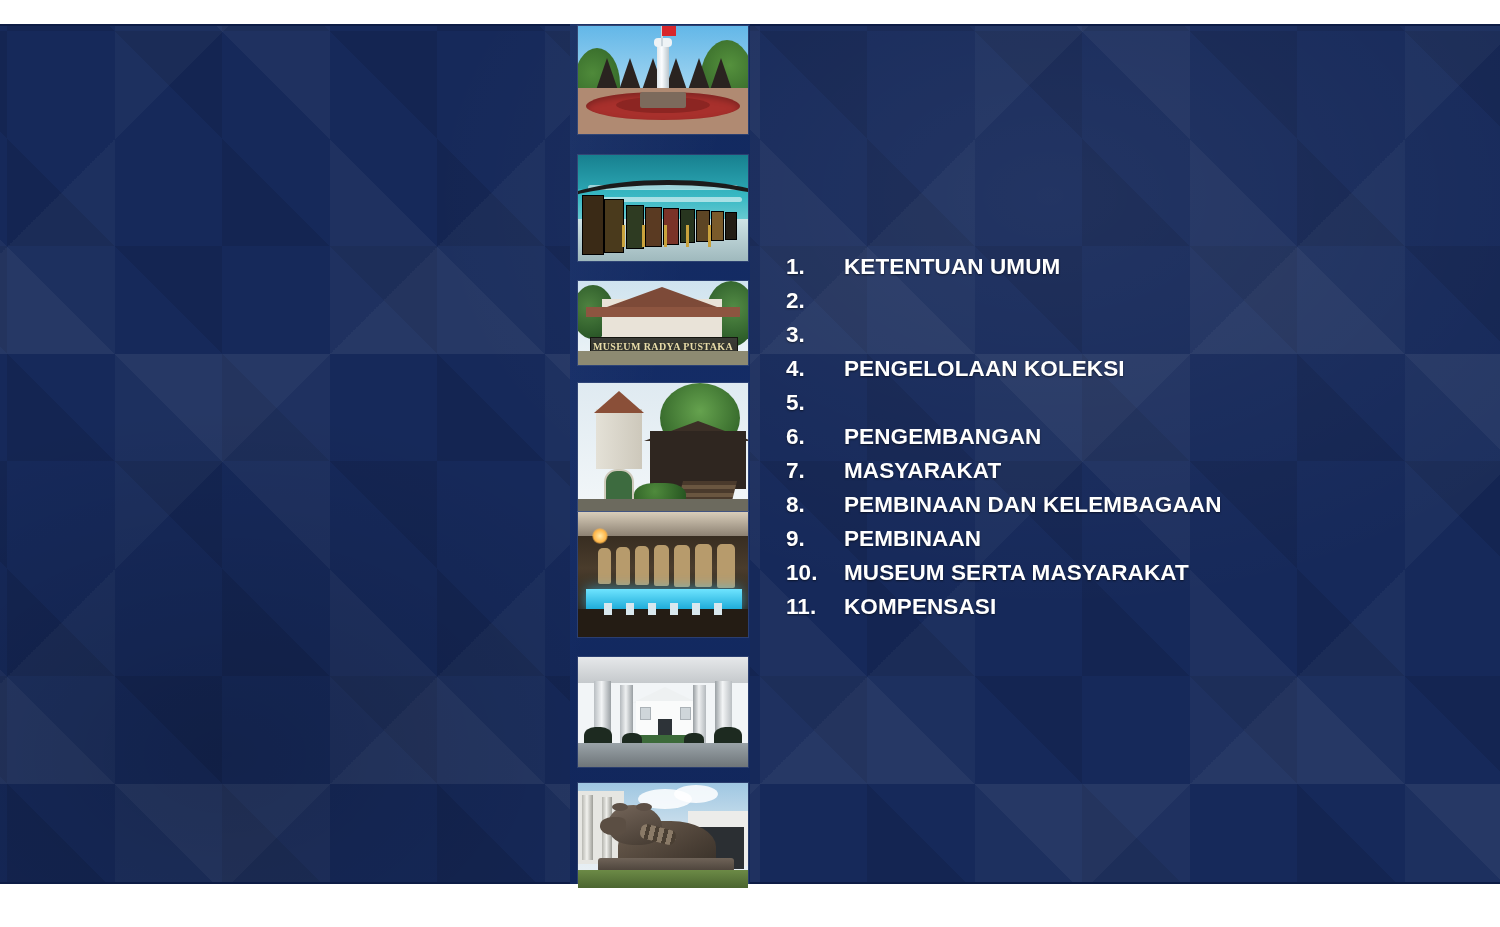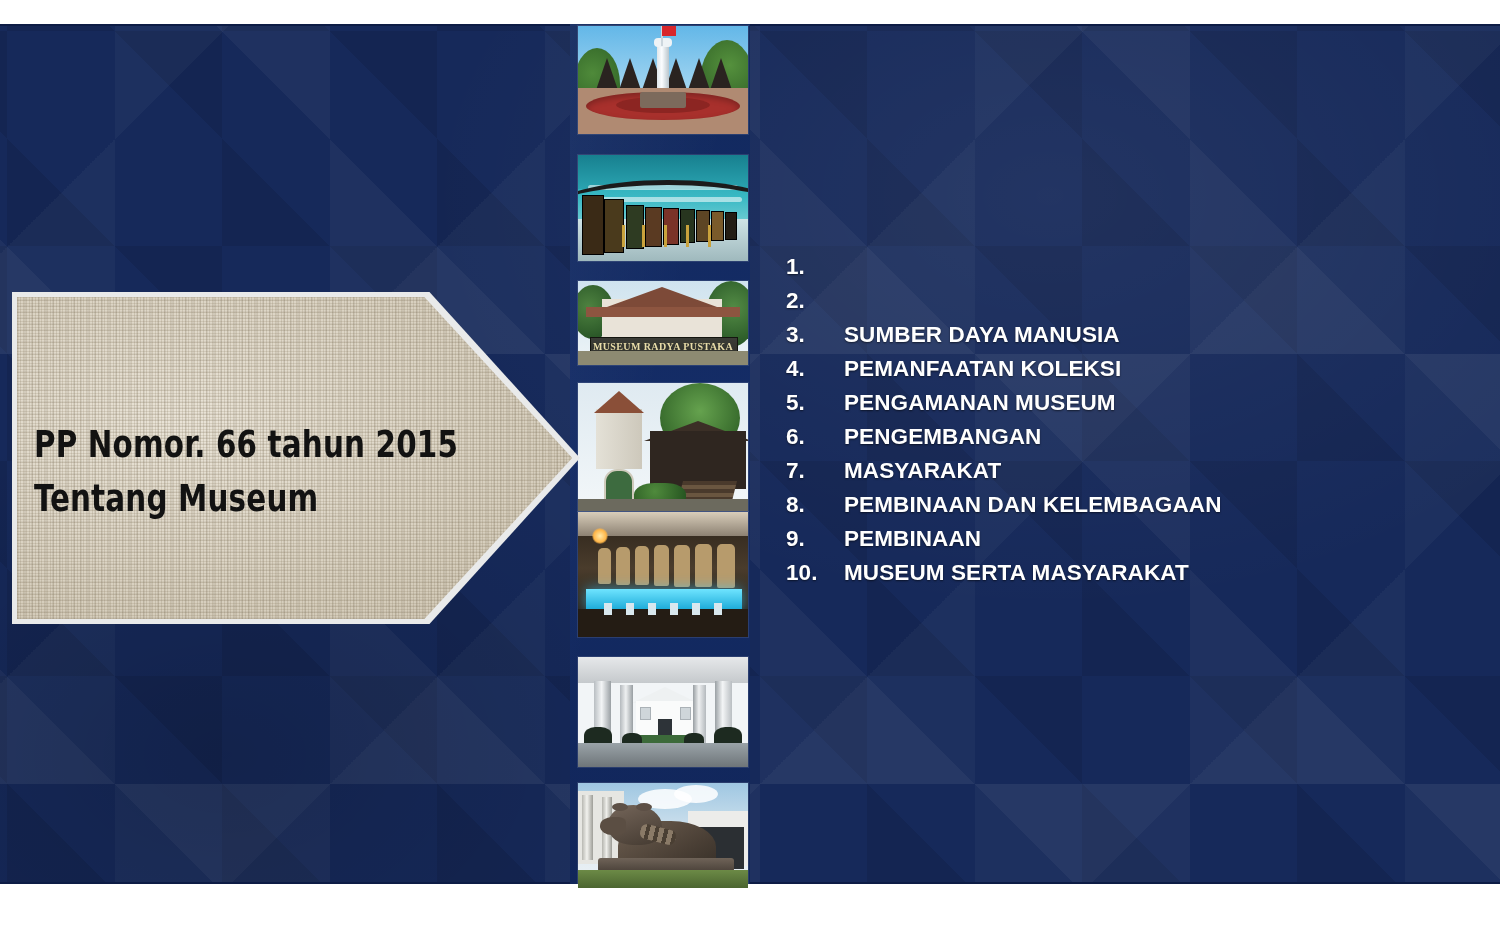--- a/index.html
+++ b/index.html
@@ -386,47 +386,38 @@
         <div class="horn" style="left:58px;"></div>
         <div class="snout"></div>
         <div class="collar"></div>
         <div class="plinth"></div>
         <div class="grass"></div>
       </div>
     </div>
 
   </div>
 
-  <div id="arrow-banner">
-    <div class="arrow-shape arrow-outline"></div>
-    <div class="arrow-shape arrow-fill"></div>
-    <div id="banner-text">
-      <span class="bl">PP Nomor. 66 tahun 2015</span>
-      <span class="bl">Tentang Museum</span>
-    </div>
-  </div>
 
   <ol id="agenda-list">
       <li>
         <span class="num">1.</span>
+        <span class="txt">KETENTUAN UMUM</span>
       </li>
       <li>
         <span class="num">2.</span>
       </li>
       <li>
         <span class="num">3.</span>
-        <span class="txt">SUMBER DAYA MANUSIA</span>
       </li>
       <li>
         <span class="num">4.</span>
-        <span class="txt">PEMANFAATAN KOLEKSI</span>
+        <span class="txt">PENGELOLAAN KOLEKSI</span>
       </li>
       <li>
         <span class="num">5.</span>
-        <span class="txt">PENGAMANAN MUSEUM</span>
       </li>
       <li>
         <span class="num">6.</span>
         <span class="txt">PENGEMBANGAN</span>
       </li>
       <li>
         <span class="num">7.</span>
         <span class="txt">MASYARAKAT</span>
       </li>
       <li>
@@ -434,15 +425,19 @@
         <span class="txt">PEMBINAAN DAN KELEMBAGAAN</span>
       </li>
       <li>
         <span class="num">9.</span>
         <span class="txt">PEMBINAAN</span>
       </li>
       <li>
         <span class="num">10.</span>
         <span class="txt">MUSEUM SERTA MASYARAKAT</span>
       </li>
+      <li>
+        <span class="num">11.</span>
+        <span class="txt">KOMPENSASI</span>
+      </li>
     </ol>
 
 </div>
 
 </body></html>

